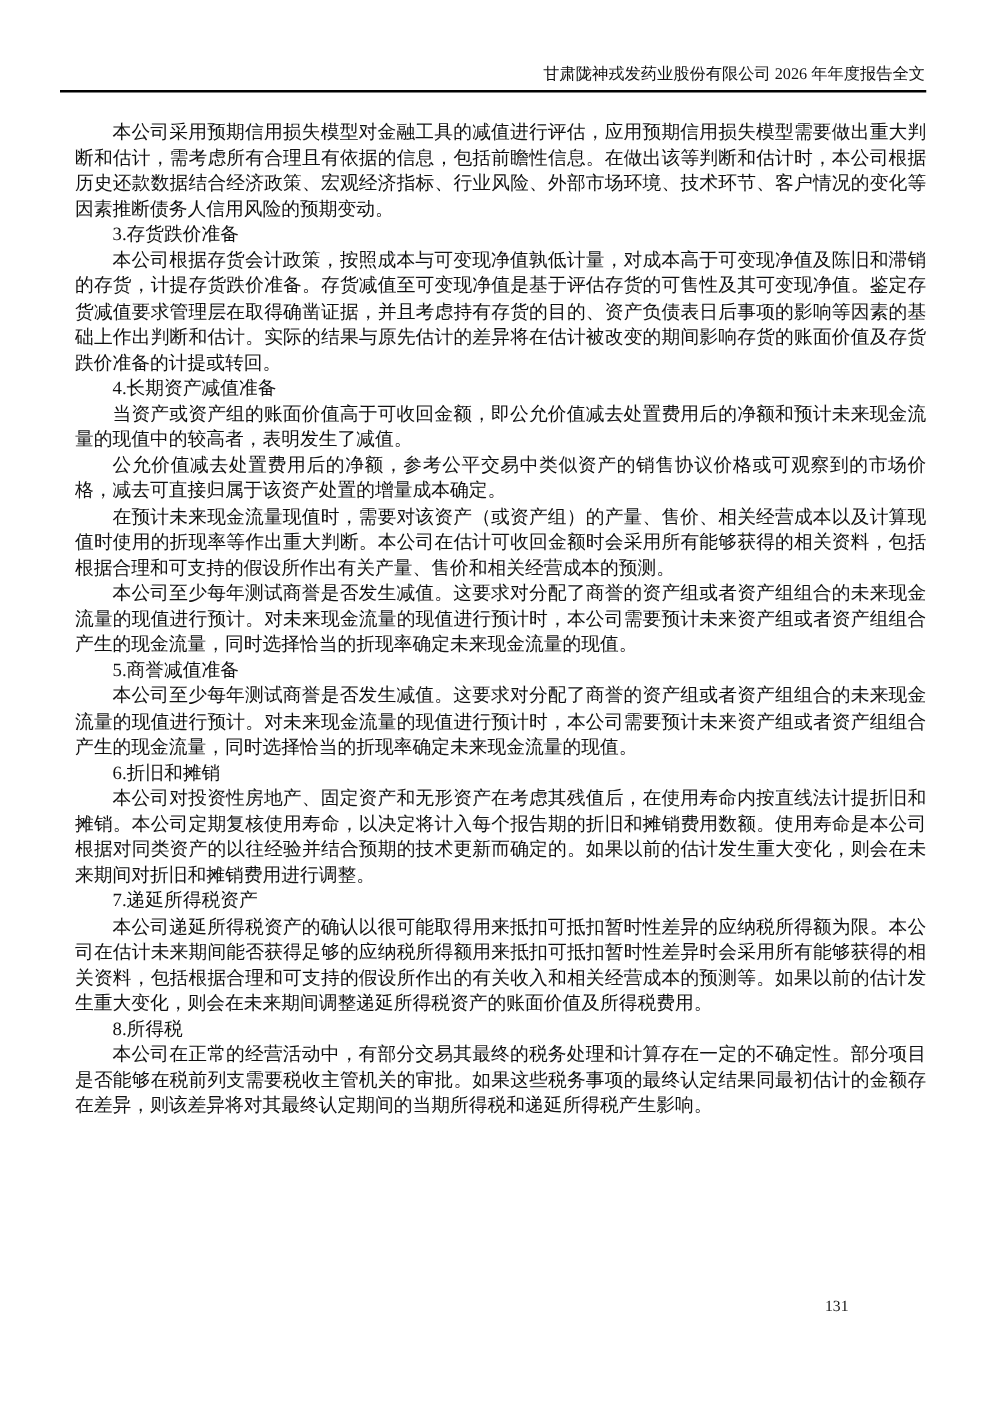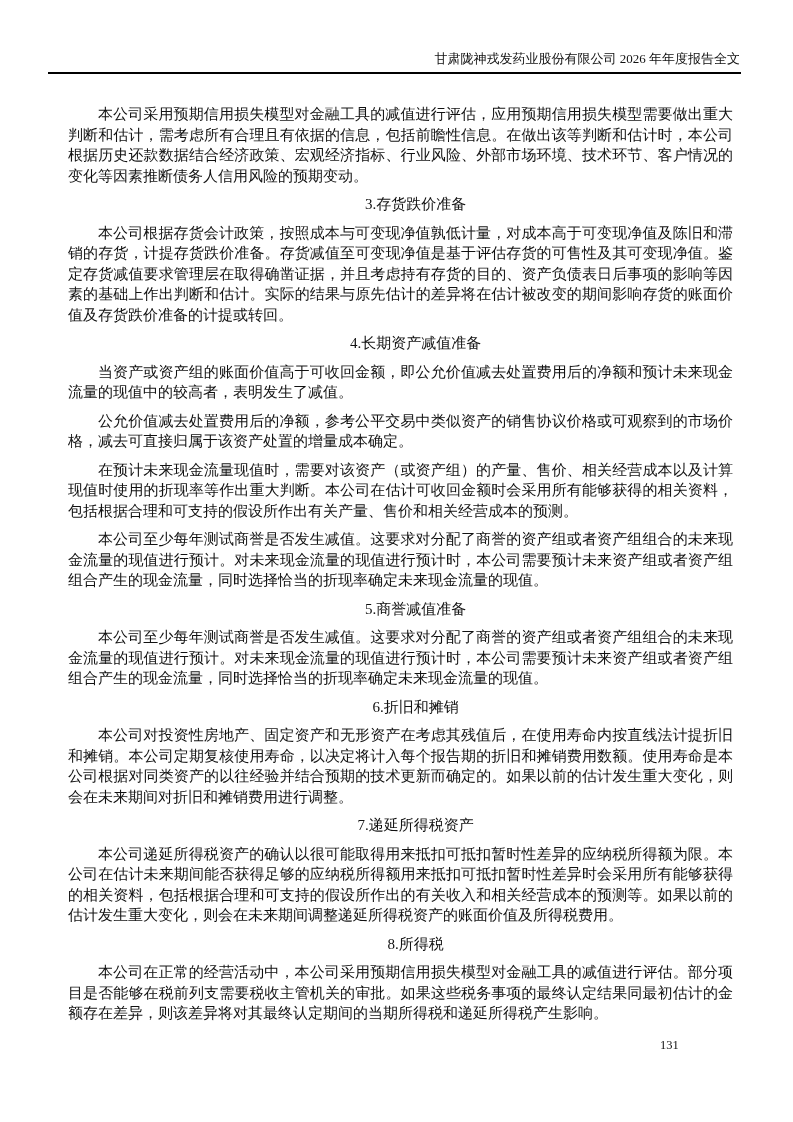--- a/index.html
+++ b/index.html
@@ -38,26 +38,26 @@
   .content {
     position: absolute;
     top: 96px;
     left: 60px;
     width: 681px;
     font-size: 15px;
     line-height: 20.5px;
     text-align: justify;
   }
   .content p {
-    margin: 8px;
+    margin: 0;
     padding: 0;
     text-indent: 2em;
   }
   .content p.heading {
-    text-align: center;
+    text-align: left;
   }
   .page-footer {
     position: absolute;
     top: 1038px;
     left: 660px;
     width: 76px;
     font-size: 12.5px;
     color: #111111;
   }
 </style>
@@ -79,18 +79,18 @@
     <p>公允价值减去处置费用后的净额，参考公平交易中类似资产的销售协议价格或可观察到的市场价格，减去可直接归属于该资产处置的增量成本确定。</p>
     <p>在预计未来现金流量现值时，需要对该资产（或资产组）的产量、售价、相关经营成本以及计算现值时使用的折现率等作出重大判断。本公司在估计可收回金额时会采用所有能够获得的相关资料，包括根据合理和可支持的假设所作出有关产量、售价和相关经营成本的预测。</p>
     <p>本公司至少每年测试商誉是否发生减值。这要求对分配了商誉的资产组或者资产组组合的未来现金流量的现值进行预计。对未来现金流量的现值进行预计时，本公司需要预计未来资产组或者资产组组合产生的现金流量，同时选择恰当的折现率确定未来现金流量的现值。</p>
     <p class="heading">5.商誉减值准备</p>
     <p>本公司至少每年测试商誉是否发生减值。这要求对分配了商誉的资产组或者资产组组合的未来现金流量的现值进行预计。对未来现金流量的现值进行预计时，本公司需要预计未来资产组或者资产组组合产生的现金流量，同时选择恰当的折现率确定未来现金流量的现值。</p>
     <p class="heading">6.折旧和摊销</p>
     <p>本公司对投资性房地产、固定资产和无形资产在考虑其残值后，在使用寿命内按直线法计提折旧和摊销。本公司定期复核使用寿命，以决定将计入每个报告期的折旧和摊销费用数额。使用寿命是本公司根据对同类资产的以往经验并结合预期的技术更新而确定的。如果以前的估计发生重大变化，则会在未来期间对折旧和摊销费用进行调整。</p>
     <p class="heading">7.递延所得税资产</p>
     <p>本公司递延所得税资产的确认以很可能取得用来抵扣可抵扣暂时性差异的应纳税所得额为限。本公司在估计未来期间能否获得足够的应纳税所得额用来抵扣可抵扣暂时性差异时会采用所有能够获得的相关资料，包括根据合理和可支持的假设所作出的有关收入和相关经营成本的预测等。如果以前的估计发生重大变化，则会在未来期间调整递延所得税资产的账面价值及所得税费用。</p>
     <p class="heading">8.所得税</p>
-    <p>本公司在正常的经营活动中，本公司采用预期信用损失模型对金融工具的减值进行评估。部分项目是否能够在税前列支需要税收主管机关的审批。如果这些税务事项的最终认定结果同最初估计的金额存在差异，则该差异将对其最终认定期间的当期所得税和递延所得税产生影响。</p>
+    <p>本公司在正常的经营活动中，有部分交易其最终的税务处理和计算存在一定的不确定性。部分项目是否能够在税前列支需要税收主管机关的审批。如果这些税务事项的最终认定结果同最初估计的金额存在差异，则该差异将对其最终认定期间的当期所得税和递延所得税产生影响。</p>
   </div>
 
   <div class="page-footer">131</div>
 
 </div>
 
 </body></html>

